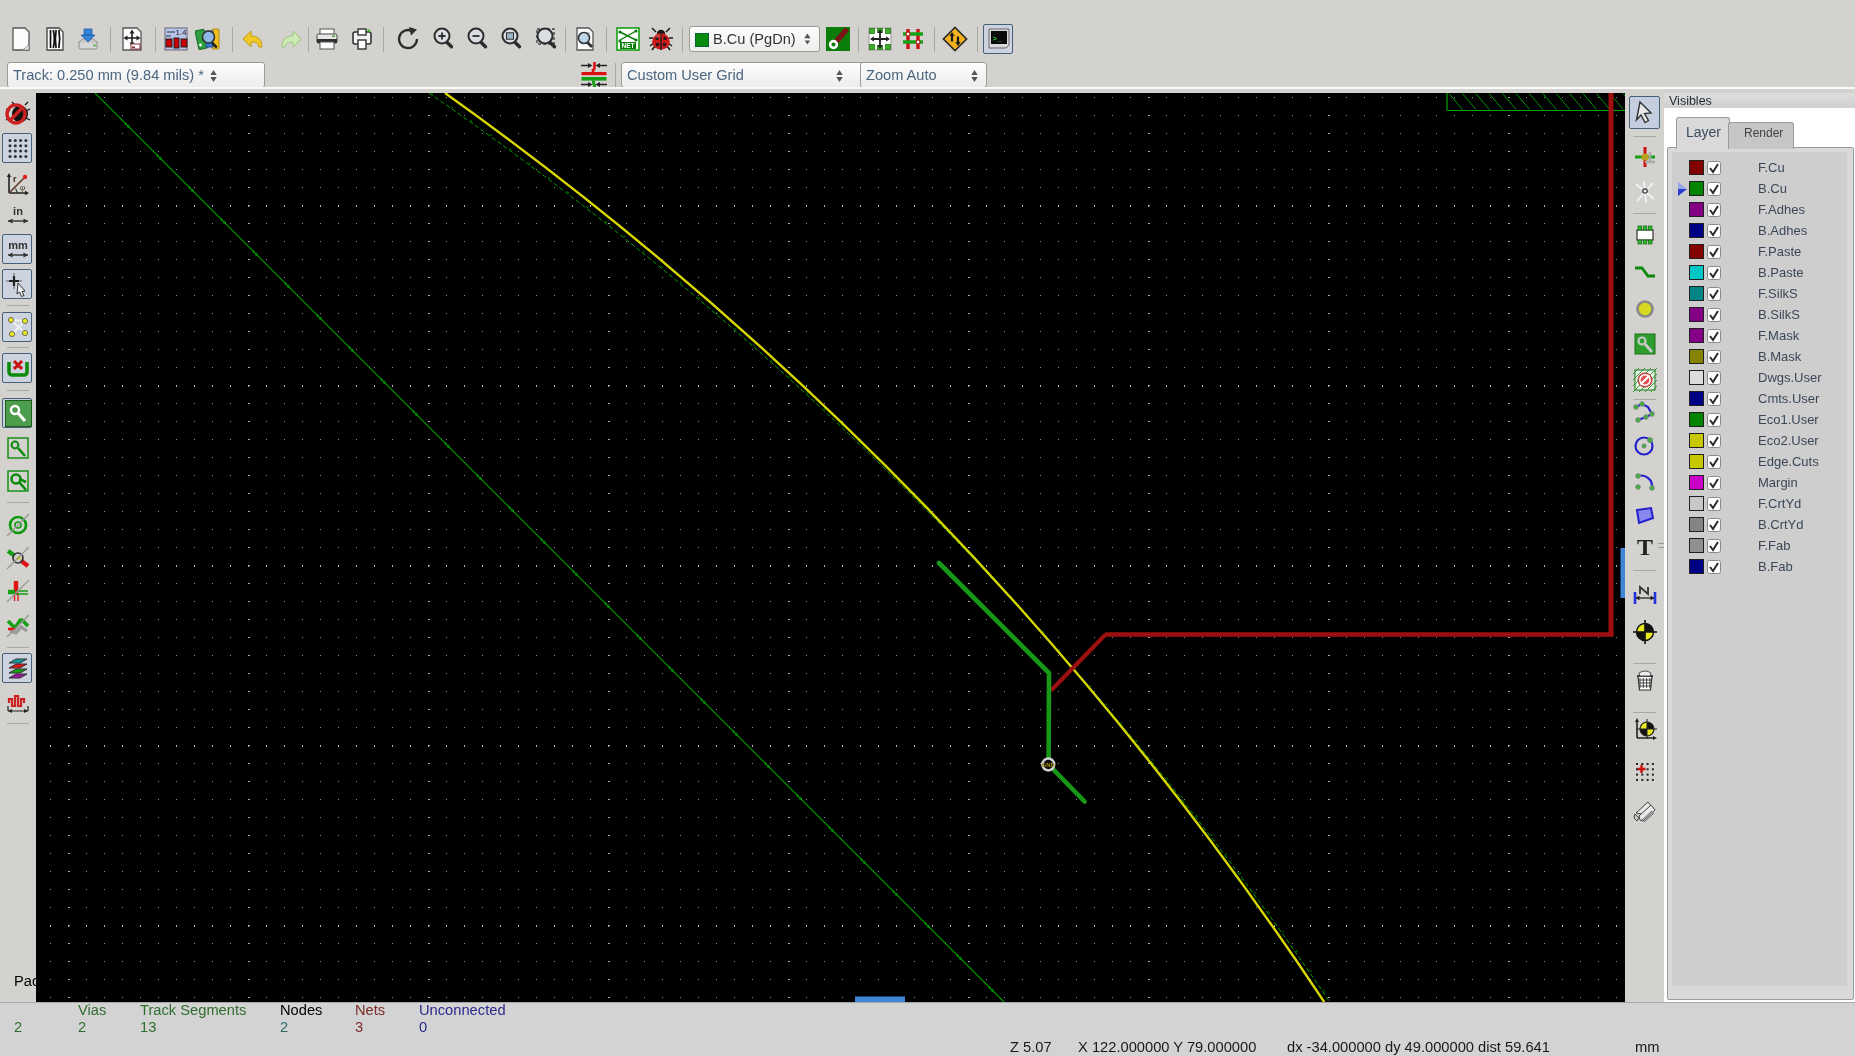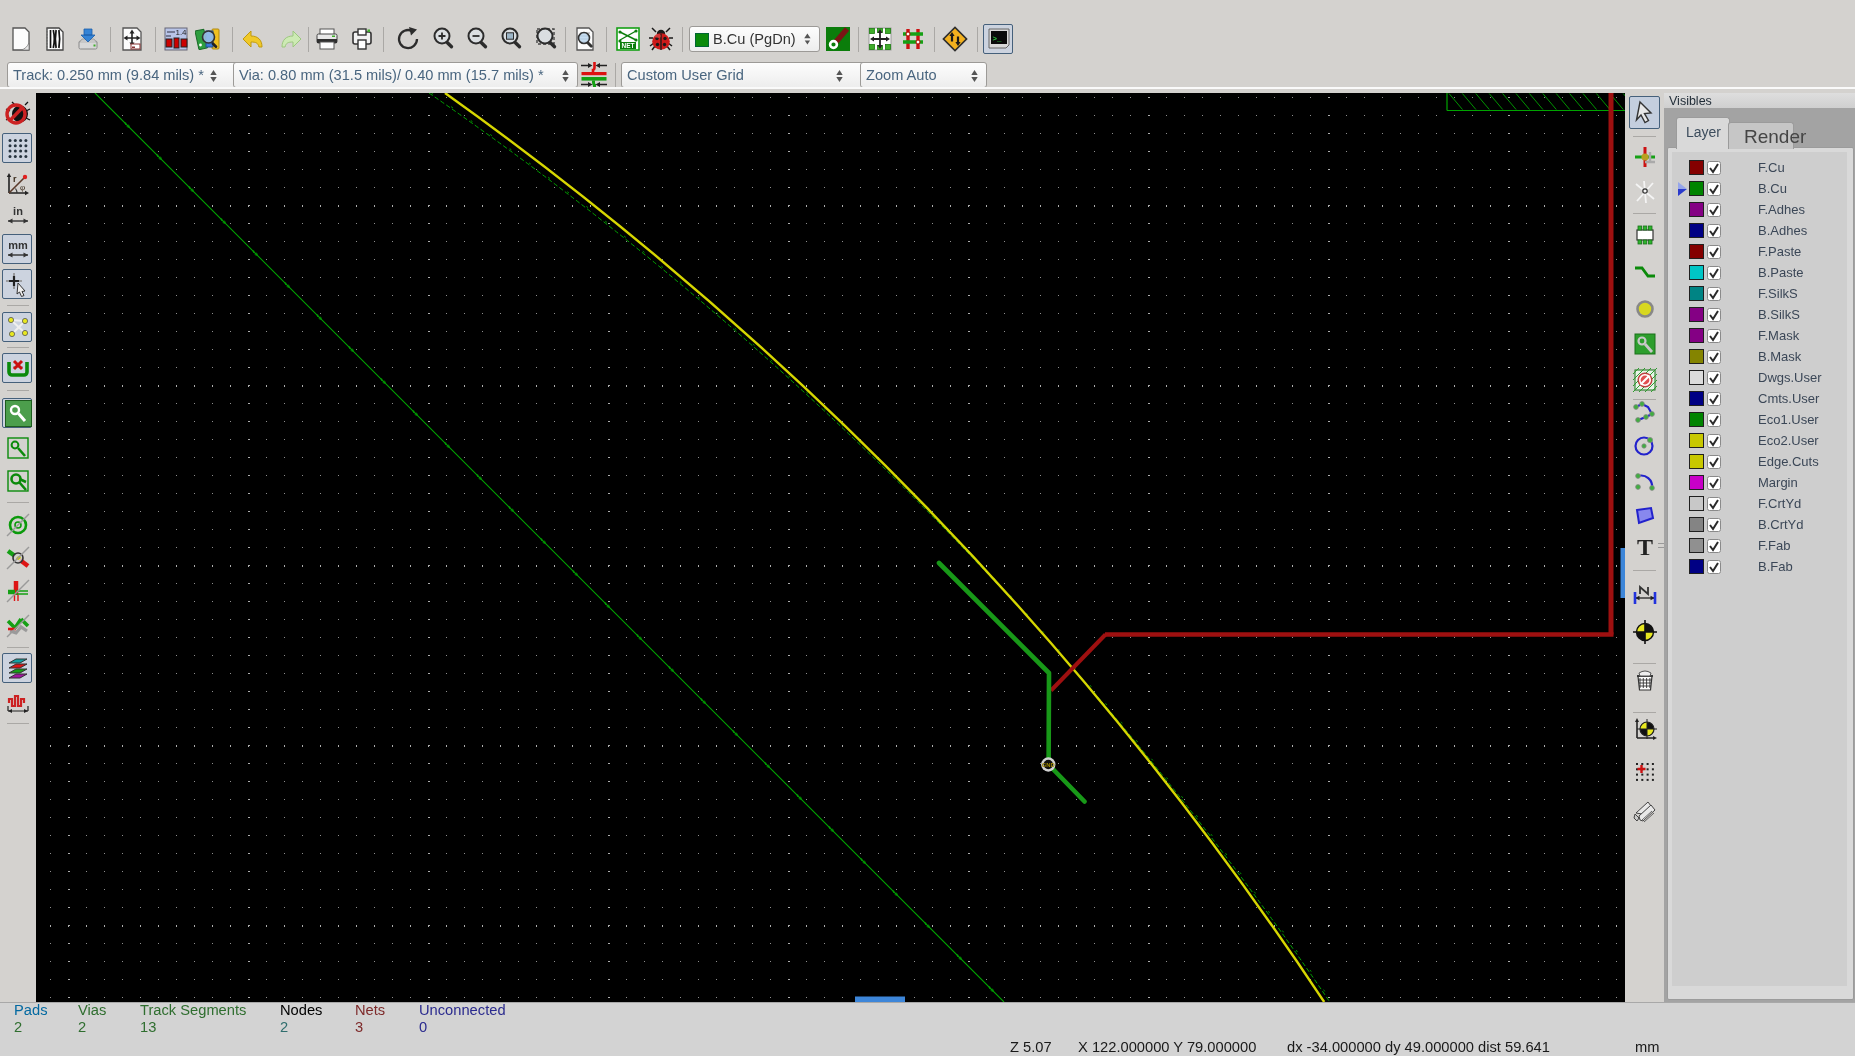--- a/index.html
+++ b/index.html
@@ -11,21 +11,21 @@
 .tb2{position:absolute;top:59px;left:0;width:1855px;height:34px;background:#d4d2cf;}
 .combo{position:absolute;height:26px;background:linear-gradient(#fdfdfd,#ededed);
 border:1px solid #9c9a97;border-radius:3px;box-sizing:border-box;}
 .combotext{position:absolute;top:4px;font-size:14.6px;color:#49657f;white-space:nowrap;}
 .spin{position:absolute;top:4px;width:9px;height:18px;}
 .vsep{position:absolute;width:1px;background:#aaa8a5;}
 .hsep{position:absolute;height:1px;background:#aaa8a5;}
 .press{position:absolute;width:30px;height:30px;background:#ccd3df;border:1px solid #45607b;border-radius:2px;box-sizing:border-box;}
 .statusbar{position:absolute;left:0;top:1002px;width:1855px;height:54px;background:#d3d3d3;border-top:1px solid #a8a8a8;box-sizing:border-box;}
 .st{position:absolute;font-size:14.7px;white-space:nowrap;}
-.panel{position:absolute;left:1664px;top:93px;width:191px;height:963px;background:#a3a3a3;}
+.panel{position:absolute;left:1664px;top:93px;width:191px;height:963px;background:#ffffff;}
 .lrow{position:absolute;font-size:13px;color:#3b4757;margin-left:29px;}
 </style></head><body>
 <div id="win">
     <div class="tb1"></div>
     <div class="vsep" style="left:110px;top:27px;height:25px"></div>
     <div class="vsep" style="left:155px;top:27px;height:25px"></div>
     <div class="vsep" style="left:232px;top:27px;height:25px"></div>
     <div class="vsep" style="left:308px;top:27px;height:25px"></div>
     <div class="vsep" style="left:383px;top:27px;height:25px"></div>
     <div class="vsep" style="left:565px;top:27px;height:25px"></div>
@@ -182,27 +182,20 @@
       <span class="combotext" style="left:23px;color:#333">B.Cu (PgDn)</span>
       <svg class="spin" style="left:113px">
         <path d="M4.5 2 l4 6 h-8 z" fill="#555" transform="scale(0.8) translate(1,1)"></path>
         <path d="M1.2 11 h6.6 l-3.3 5 z" fill="#555" transform="scale(0.8) translate(1,1)"></path>
       </svg>
     </div>
     <div class="tb2"></div>
     <div class="combo" style="left:7px;top:62px;width:258px">
       <span class="combotext" style="left:5px">Track: 0.250 mm (9.84 mils) *</span>
       <svg class="spin" style="left:201px" width="9" height="18">
-        <path d="M4.5 3 l3.2 5 h-6.4 z" fill="#555"></path>
-        <path d="M1.3 10 h6.4 l-3.2 5 z" fill="#555"></path>
-      </svg>
-    </div>
-    <div class="combo" style="left:233px;top:62px;width:345px">
-      <span class="combotext" style="left:5px">Via: 0.80 mm (31.5 mils)/ 0.40 mm (15.7 mils) *</span>
-      <svg class="spin" style="left:327px" width="9" height="18">
         <path d="M4.5 3 l3.2 5 h-6.4 z" fill="#555"></path>
         <path d="M1.3 10 h6.4 l-3.2 5 z" fill="#555"></path>
       </svg>
     </div>
     <div class="combo" style="left:621px;top:62px;width:274px">
       <span class="combotext" style="left:5px">Custom User Grid</span>
       <svg class="spin" style="left:213px" width="9" height="18">
         <path d="M4.5 3 l3.2 5 h-6.4 z" fill="#555"></path>
         <path d="M1.3 10 h6.4 l-3.2 5 z" fill="#555"></path>
       </svg>
@@ -589,21 +582,21 @@
       <rect x="855" y="996.5" width="50" height="5.5" fill="#3d86d9"></rect>
       <rect x="1620.5" y="548" width="6" height="50" fill="#3d86d9"></rect>
     </svg>
     <div class="panel">
       <div class="abs" style="left:0px;top:0px;width:191px;height:15px;background:linear-gradient(#dedede,#cfcfcf)"></div>
       <span class="abs" style="left:5px;top:1px;font-size:12.5px;color:#1f2b36">Visibles</span>
       <div class="abs" style="left:3px;top:54px;width:185px;height:851px;background:#d9d9d9;border:1px solid #9b9b9b;border-radius:2px"></div>
       <div class="abs" style="left:12px;top:24px;width:52px;height:31px;background:#d9d9d9;border:1px solid #9b9b9b;border-bottom:none;border-radius:3px 3px 0 0"></div>
       <span class="abs" style="left:22px;top:31px;font-size:14px;color:#3c4c5c">Layer</span>
       <div class="abs" style="left:64px;top:29px;width:64px;height:26px;background:#c6c6c6;border:1px solid #9b9b9b;border-bottom:none;border-radius:3px 3px 0 0"></div>
-      <span class="abs" style="left:80px;top:33px;font-size:19px;color:#454545">Render</span>
+      <span class="abs" style="left:80px;top:33px;font-size:12px;color:#454545">Render</span>
       <div class="abs" style="left:8px;top:59px;width:175px;height:834px;background:#cecece"></div>
       <span class="abs" style="left:25px;top:67.0px;width:15px;height:15px;background:#840000;border:1px solid #202020;box-sizing:border-box"></span>
       <svg class="abs" style="left:43px;top:67.5px" width="14" height="14">
         <rect x="0.5" y="0.5" width="13" height="13" rx="2" fill="#fff" stroke="#8a8a8a"></rect>
         <path d="M3 7 l3 4 5 -8" stroke="#2b2b2b" stroke-width="2" fill="none"></path>
       </svg>
       <span class="lrow" style="left:65px;top:66.5px">F.Cu</span>
       <span class="abs" style="left:25px;top:88.0px;width:15px;height:15px;background:#008400;border:1px solid #202020;box-sizing:border-box"></span>
       <svg class="abs" style="left:43px;top:88.5px" width="14" height="14">
         <rect x="0.5" y="0.5" width="13" height="13" rx="2" fill="#fff" stroke="#8a8a8a"></rect>
@@ -717,21 +710,21 @@
       </svg>
       <span class="lrow" style="left:65px;top:444.5px">F.Fab</span>
       <span class="abs" style="left:25px;top:466.0px;width:15px;height:15px;background:#000084;border:1px solid #202020;box-sizing:border-box"></span>
       <svg class="abs" style="left:43px;top:466.5px" width="14" height="14">
         <rect x="0.5" y="0.5" width="13" height="13" rx="2" fill="#fff" stroke="#8a8a8a"></rect>
         <path d="M3 7 l3 4 5 -8" stroke="#2b2b2b" stroke-width="2" fill="none"></path>
       </svg>
       <span class="lrow" style="left:65px;top:465.5px">B.Fab</span>
     </div>
     <div class="statusbar"></div>
-    <span class="st" style="left:14px;top:1002px;color:#0369a1">Pads</span>
+    <span class="st" style="left:14px;top:973px;color:#000000">Pads</span>
     <span class="st" style="left:14px;top:1019px;color:#2f6e2f">2</span>
     <span class="st" style="left:78px;top:1002px;color:#2f6e2f">Vias</span>
     <span class="st" style="left:78px;top:1019px;color:#2f6e2f">2</span>
     <span class="st" style="left:140px;top:1002px;color:#2f6e2f">Track Segments</span>
     <span class="st" style="left:140px;top:1019px;color:#2f6e2f">13</span>
     <span class="st" style="left:280px;top:1002px;color:#000000">Nodes</span>
     <span class="st" style="left:280px;top:1019px;color:#2f6e6e">2</span>
     <span class="st" style="left:355px;top:1002px;color:#7e2a2a">Nets</span>
     <span class="st" style="left:355px;top:1019px;color:#7e2a2a">3</span>
     <span class="st" style="left:419px;top:1002px;color:#2a2a8e">Unconnected</span>

